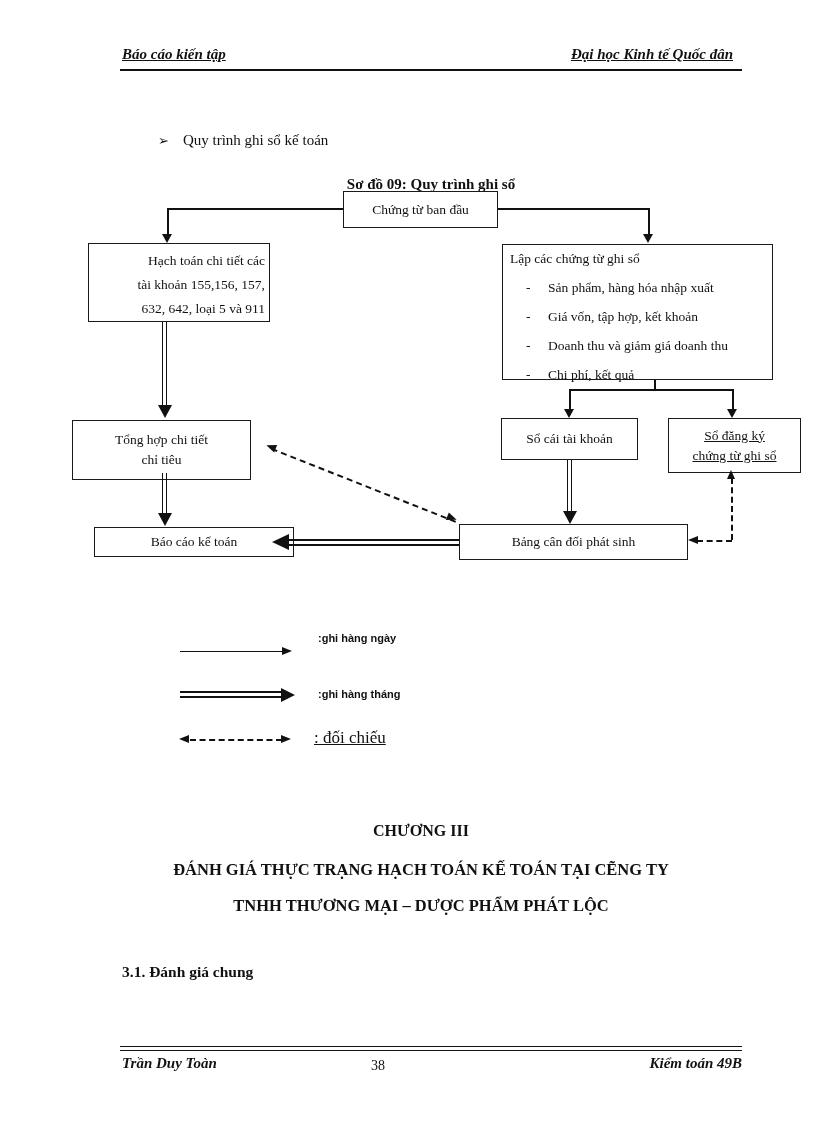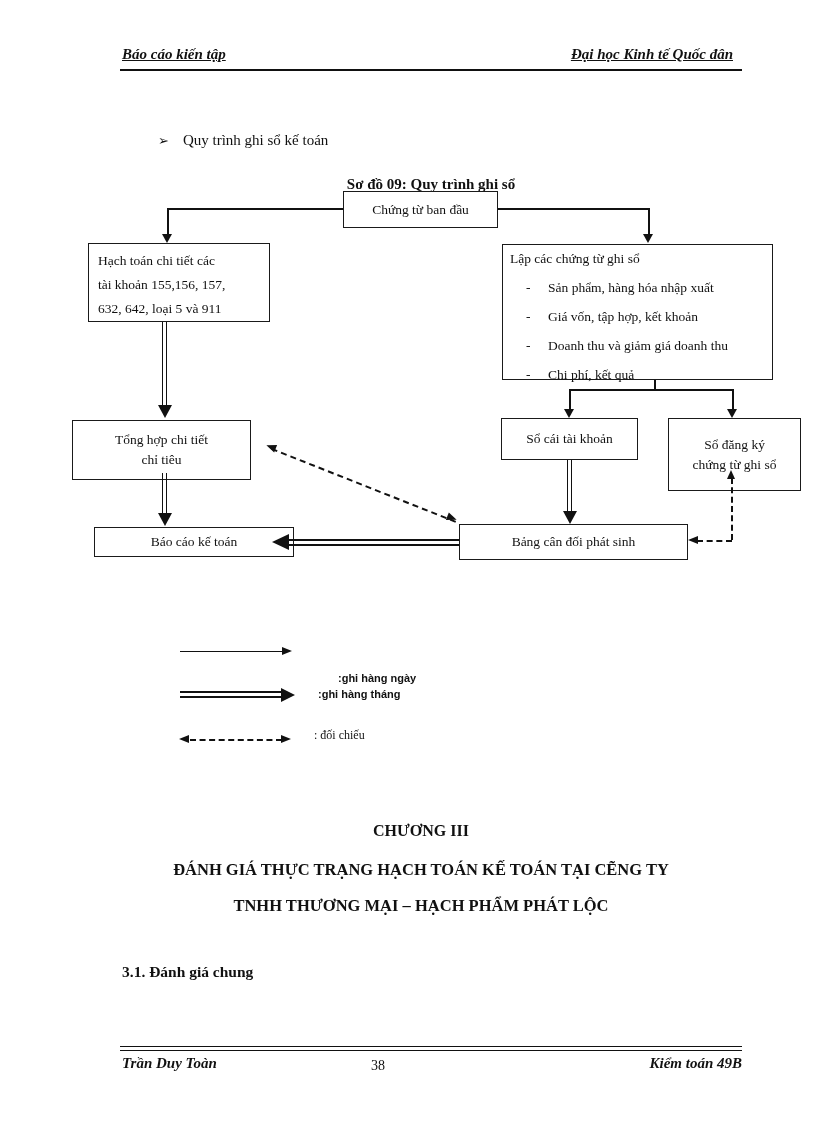--- a/index.html
+++ b/index.html
@@ -13,42 +13,42 @@
   #footer-rule{position:absolute;left:120px;top:1046px;width:622px;height:3px;border-top:1px solid #111;border-bottom:1px solid #111;}
   .ftr-text{position:absolute;top:1055px;font-size:15px;font-weight:bold;font-style:italic;white-space:nowrap;}
   #footer-page{position:absolute;left:358px;top:1058px;width:40px;text-align:center;font-size:14px;font-weight:normal;font-style:normal;}
   
   #bullet-row{position:absolute;left:158px;top:132px;font-size:15px;white-space:nowrap;}
   #bullet-row .glyph{font-size:13px;margin-right:14px;}
   #diagram-title{position:absolute;left:120px;top:152px;width:622px;text-align:center;font-size:15px;font-weight:bold;margin-top:24px;}
   
   .box{position:absolute;border:1px solid #1a1a1a;background:#fff;font-size:13.5px;box-sizing:border-box;}
   .box.center{display:flex;flex-direction:column;align-items:center;justify-content:center;text-align:center;}
-  #box-hachtoan{padding:5px 4px 0 9px;line-height:24px;}
+  #box-hachtoan{padding:5px 4px 0 9px;line-height:24px;text-align:right;}
   #box-lap{padding:5px 4px 0 7px;line-height:17px;}
   #box-lap .li{display:flex;margin:12px 0 0 16px;}
   #box-lap .li .dash{width:22px;flex:none;}
   .line{position:absolute;background:#111;}
   .dline-v{position:absolute;width:5px;border-left:1px solid #111;border-right:1px solid #111;box-sizing:border-box;background:transparent;}
   .dline-h{position:absolute;height:7px;border-top:2px solid #111;border-bottom:2px solid #111;box-sizing:border-box;background:transparent;}
   .dash-v{position:absolute;width:0;border-left:2px dashed #111;}
   .dash-h{position:absolute;height:0;border-top:2px dashed #111;}
   .tri{position:absolute;width:0;height:0;}
   .tri.down{border-left:5px solid transparent;border-right:5px solid transparent;border-top:9px solid #111;}
   .tri.down-big{border-left:7px solid transparent;border-right:7px solid transparent;border-top:13px solid #111;}
   .tri.up-sm{border-left:4.5px solid transparent;border-right:4.5px solid transparent;border-bottom:9px solid #111;}
   .tri.left-sm{border-top:4.5px solid transparent;border-bottom:4.5px solid transparent;border-right:10px solid #111;}
   .tri.left-big{border-top:8px solid transparent;border-bottom:8px solid transparent;border-right:17px solid #111;}
   .tri.right-sm{border-top:4.5px solid transparent;border-bottom:4.5px solid transparent;border-left:10px solid #111;}
   .tri.right-big{border-top:7px solid transparent;border-bottom:7px solid transparent;border-left:14px solid #111;}
   #dash-diag{position:absolute;left:272px;top:448px;width:198px;height:0;border-top:2px dashed #111;transform:rotate(21.6deg);transform-origin:0 0;}
   .rot{transform:rotate(21.6deg);}
   
   .legend-label{position:absolute;font-family:"Liberation Sans","DejaVu Sans",sans-serif;font-size:11px;font-weight:bold;white-space:nowrap;}
-  #legend-reconcile-label{font-family:"Liberation Serif",serif;font-size:12px;font-weight:normal;}
+  #legend-reconcile-label{font-family:"Liberation Serif",serif;font-size:17px;font-weight:normal;text-decoration:underline;}
   
   .chapter{position:absolute;left:110px;width:622px;text-align:center;font-weight:bold;white-space:nowrap;}
   #chapter-heading{top:822px;font-size:16px;}
   #chapter-line1{top:860px;font-size:16.5px;}
   #chapter-line2{top:896px;font-size:16.5px;}
   #section-heading{position:absolute;left:122px;top:963px;font-size:15.5px;font-weight:bold;}
 </style>
 </head>
 <body>
 
@@ -95,21 +95,21 @@
 
   <div class="box center" style="left:72px;top:420px;width:179px;height:60px;line-height:20px;">
     <span>Tổng hợp chi tiết</span>
     <span>chỉ tiêu</span>
   </div>
 
   <div class="box center" style="left:501px;top:418px;width:137px;height:42px;">
     <span>Sổ cái tài khoản</span>
   </div>
 
-  <div class="box center" style="left:668px;top:418px;width:133px;height:73px;line-height:20px;">
+  <div class="box center" style="left:668px;top:418px;width:133px;height:55px;line-height:20px;text-decoration:underline;">
     <span>Sổ đăng ký</span>
     <span>chứng từ ghi sổ</span>
   </div>
 
   <div class="box center" style="left:94px;top:527px;width:200px;height:30px;">
     <span>Báo cáo kế toán</span>
   </div>
 
   <div class="box center" style="left:459px;top:524px;width:229px;height:36px;">
     <span>Bảng cân đối phát sinh</span>
@@ -144,34 +144,34 @@
   <div class="tri left-sm rot" style="left:266px;top:443px;"></div>
   <div class="tri right-sm rot" style="left:447px;top:514px;"></div>
 
   <div class="dash-v" style="left:731px;top:478px;height:62px;"></div>
   <div class="dash-h" style="left:697px;top:540px;width:35px;"></div>
   <div class="tri left-sm" style="left:688px;top:536px;"></div>
   <div class="tri up-sm" style="left:727px;top:470px;"></div>
 
   <div class="line" style="left:180px;top:651px;width:103px;height:1px;"></div>
   <div class="tri right-sm" style="left:282px;top:647px;"></div>
-  <span class="legend-label" style="left:318px;top:672px;margin-left:20px;">:ghi hàng ngày</span>
+  <span class="legend-label" style="left:318px;top:632px;">:ghi hàng ngày</span>
 
   <div class="dline-h" style="left:180px;top:691px;width:102px;"></div>
   <div class="tri right-big" style="left:281px;top:688px;"></div>
   <span class="legend-label" style="left:318px;top:688px;">:ghi hàng tháng</span>
 
   <div class="tri left-sm" style="left:179px;top:735px;"></div>
   <div class="dash-h" style="left:190px;top:739px;width:92px;"></div>
   <div class="tri right-sm" style="left:281px;top:735px;"></div>
   <span class="legend-label" id="legend-reconcile-label" style="left:314px;top:728px;">: đối chiếu</span>
 
   <div class="chapter" id="chapter-heading">CHƯƠNG III</div>
   <div class="chapter" id="chapter-line1">ĐÁNH GIÁ THỰC TRẠNG HẠCH TOÁN KẾ TOÁN TẠI CẼNG TY</div>
-  <div class="chapter" id="chapter-line2">TNHH THƯƠNG MẠI – HẠCH PHẨM PHÁT LỘC</div>
+  <div class="chapter" id="chapter-line2">TNHH THƯƠNG MẠI – DƯỢC PHẨM PHÁT LỘC</div>
   <div id="section-heading">3.1. Đánh giá chung</div>
 
   <div id="footer-rule"></div>
   <span class="ftr-text" style="left:122px;text-align:center;">Trần Duy Toàn</span>
   <span id="footer-page">38</span>
   <span class="ftr-text" style="right:74px;">Kiểm toán 49B</span>
 
 </div>
 
 </body></html>

